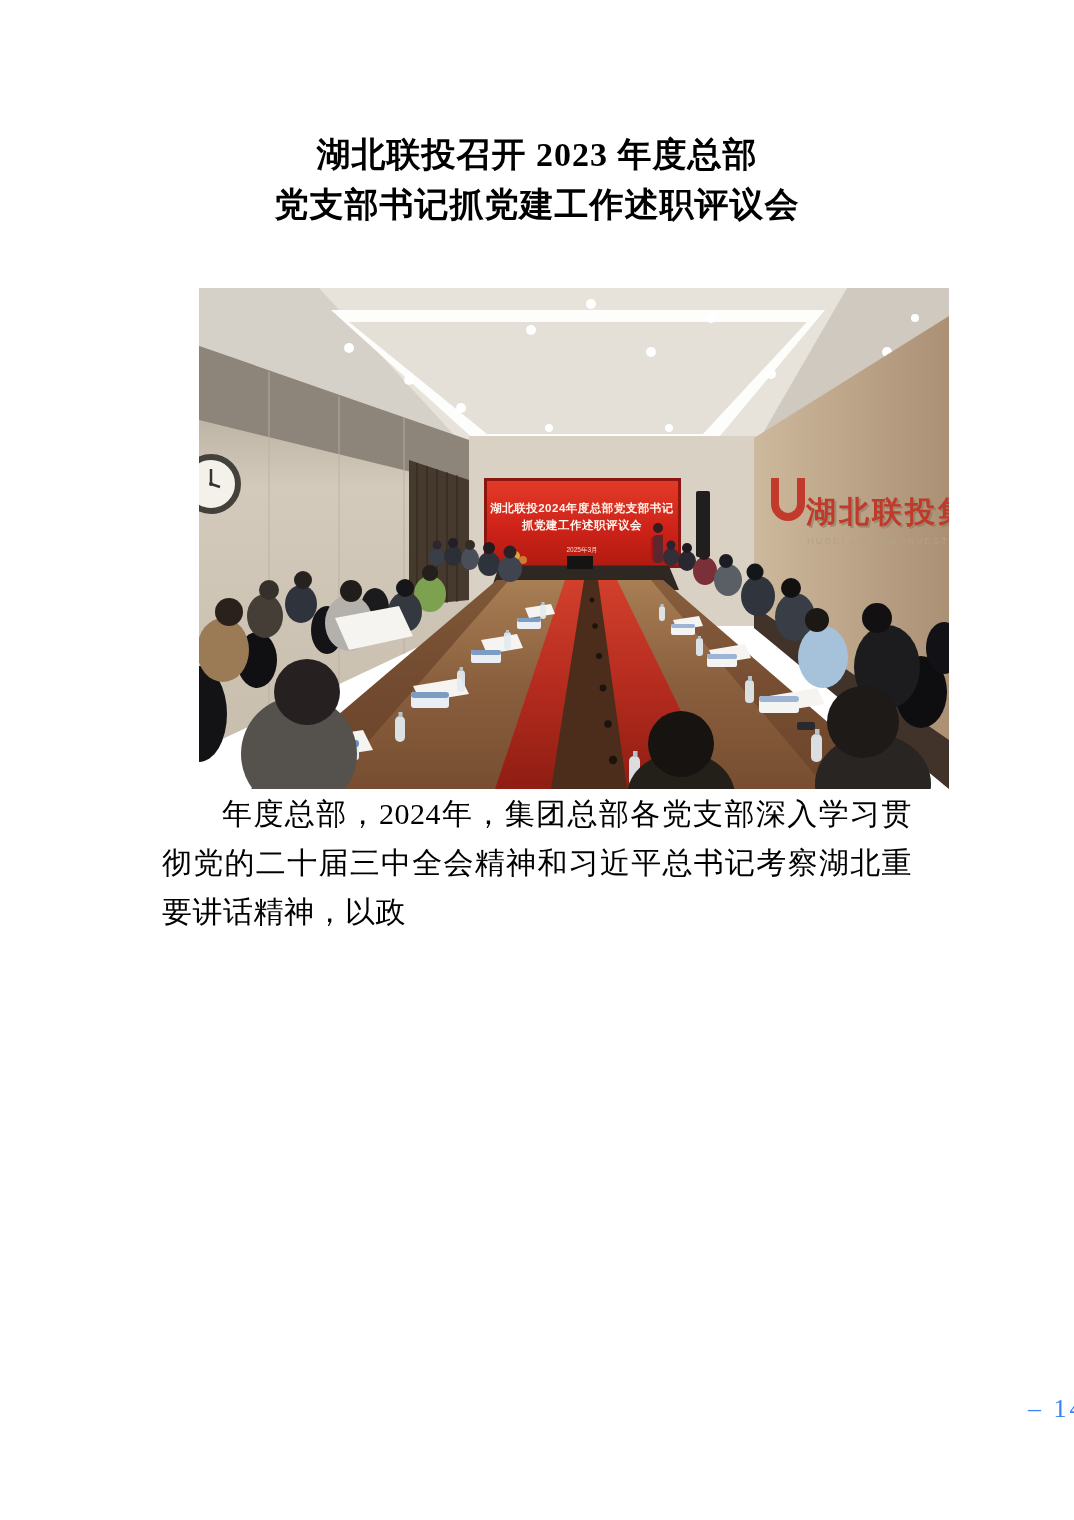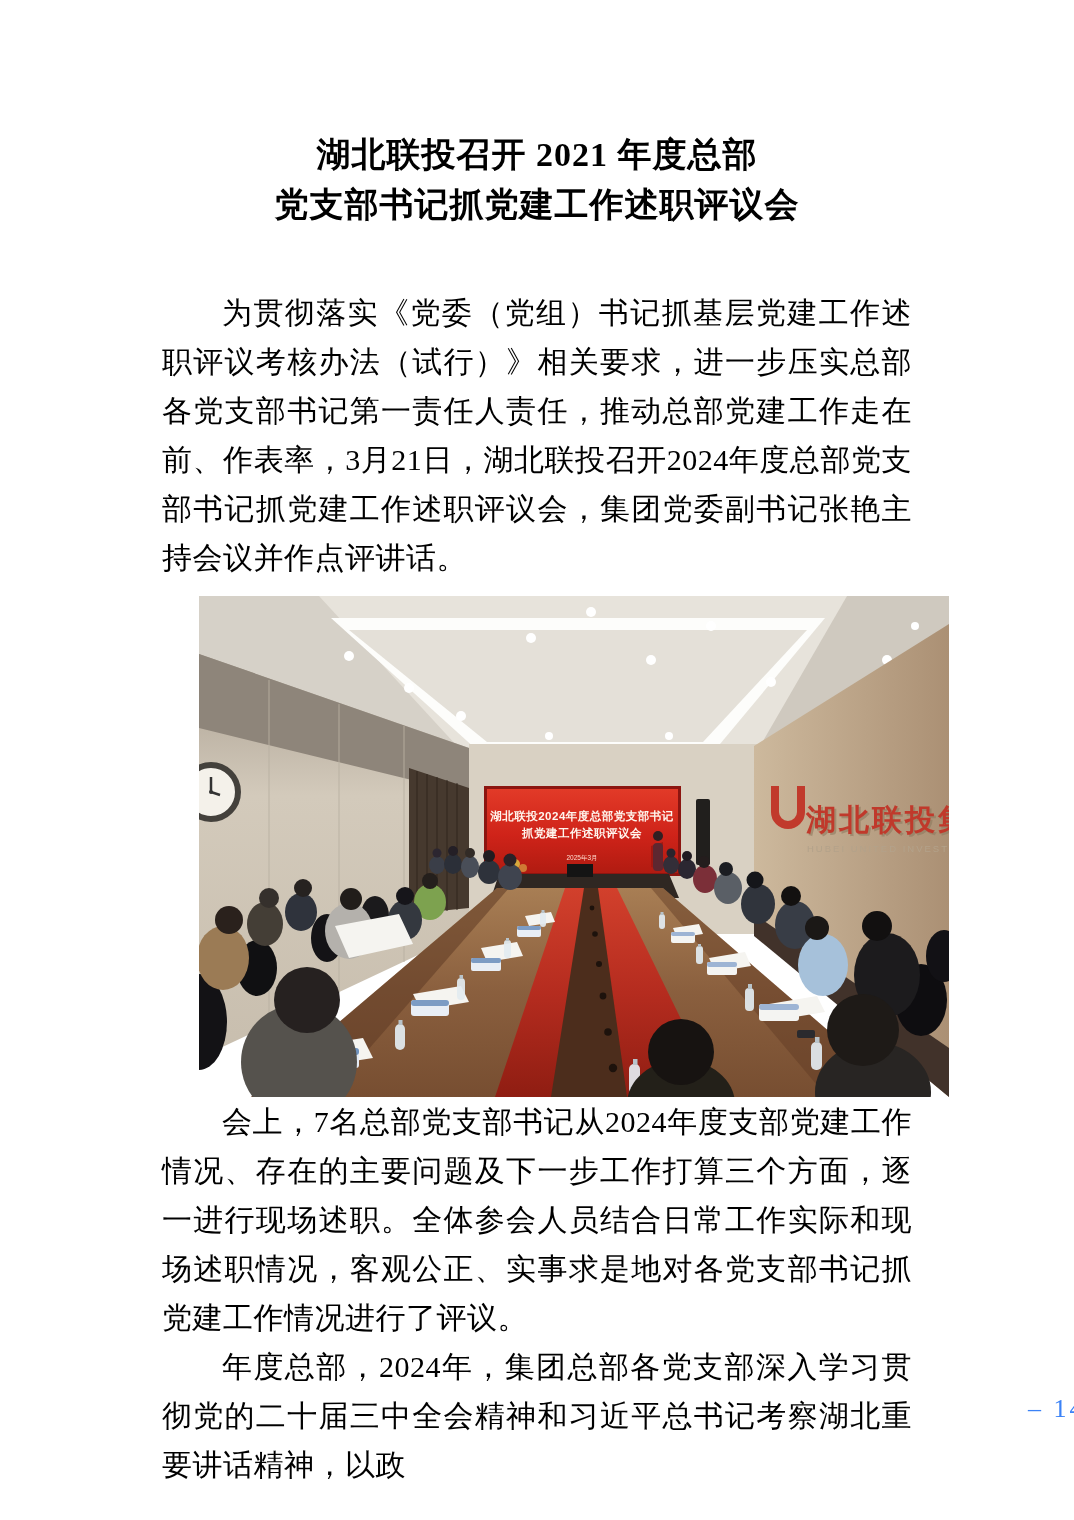--- a/index.html
+++ b/index.html
@@ -50,26 +50,25 @@
   svg text{font-family:"Liberation Sans","DejaVu Sans",sans-serif;}
 </style>
 </head>
 <body>
 
 <div class="page">
 
   <div class="doc">
 
     <div class="title">
-      <div>湖北联投召开 2021 年度总部</div>
+      <div>湖北联投召开 2023 年度总部</div>
       <div>党支部书记抓党建工作述职评议会</div>
     </div>
 
     <div class="body-text">
-      <p>为贯彻落实《党委（党组）书记抓基层党建工作述职评议考核办法（试行）》相关要求，进一步压实总部各党支部书记第一责任人责任，推动总部党建工作走在前、作表率，3月21日，湖北联投召开2024年度总部党支部书记抓党建工作述职评议会，集团党委副书记张艳主持会议并作点评讲话。</p>
 
       <figure class="photo">
         <svg viewBox="0 0 750 501" width="750" height="501">
           <defs>
             <linearGradient id="gScreen" x1="0" y1="0" x2="0" y2="1">
               <stop offset="0" stop-color="#e23a28"></stop>
                 <stop offset="0.55" stop-color="#cf2319"></stop>
                 <stop offset="1" stop-color="#b11b11"></stop>
             </linearGradient>
             <linearGradient id="gRight" x1="0" y1="0" x2="1" y2="0">
@@ -310,19 +309,18 @@
             <ellipse cx="100" cy="466" rx="58" ry="58" fill="#55524d"></ellipse>
             <circle cx="108" cy="404" r="33" fill="#262120"></circle>
             <ellipse cx="482" cy="508" rx="54" ry="44" fill="#232019"></ellipse>
             <circle cx="482" cy="456" r="33" fill="#171311"></circle>
             <ellipse cx="674" cy="496" rx="58" ry="50" fill="#282523"></ellipse>
             <circle cx="664" cy="434" r="36" fill="#1e1a17"></circle>
           </g>
         </svg>
       </figure>
 
-      <p class="after-photo">会上，7名总部党支部书记从2024年度支部党建工作情况、存在的主要问题及下一步工作打算三个方面，逐一进行现场述职。全体参会人员结合日常工作实际和现场述职情况，客观公正、实事求是地对各党支部书记抓党建工作情况进行了评议。</p>
       <p>年度总部，2024年，集团总部各党支部深入学习贯彻党的二十届三中全会精神和习近平总书记考察湖北重要讲话精神，以政</p>
     </div>
   </div>
 
   <div class="page-number">– 14 –</div>
 </div>
 
 </body></html>

